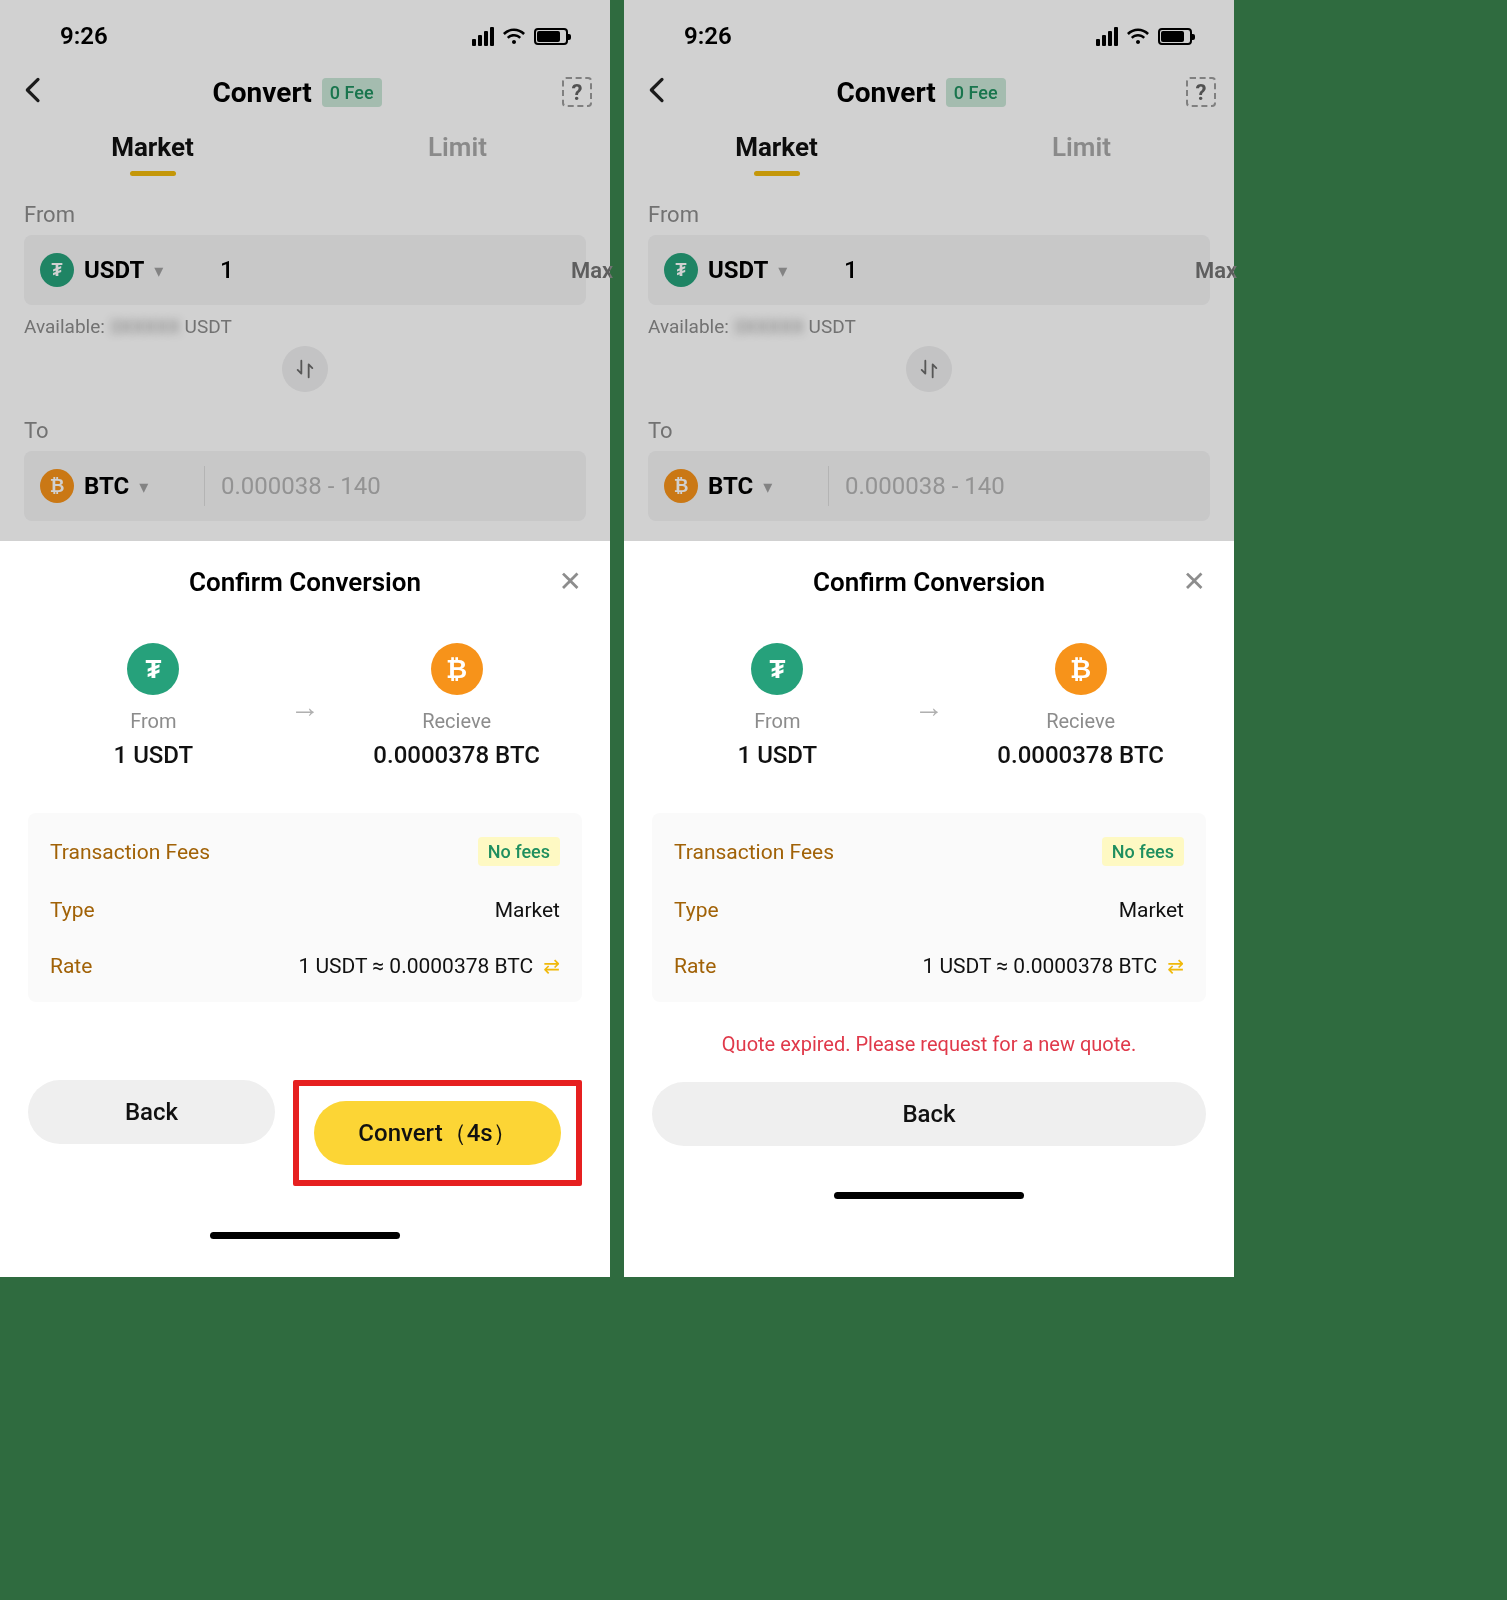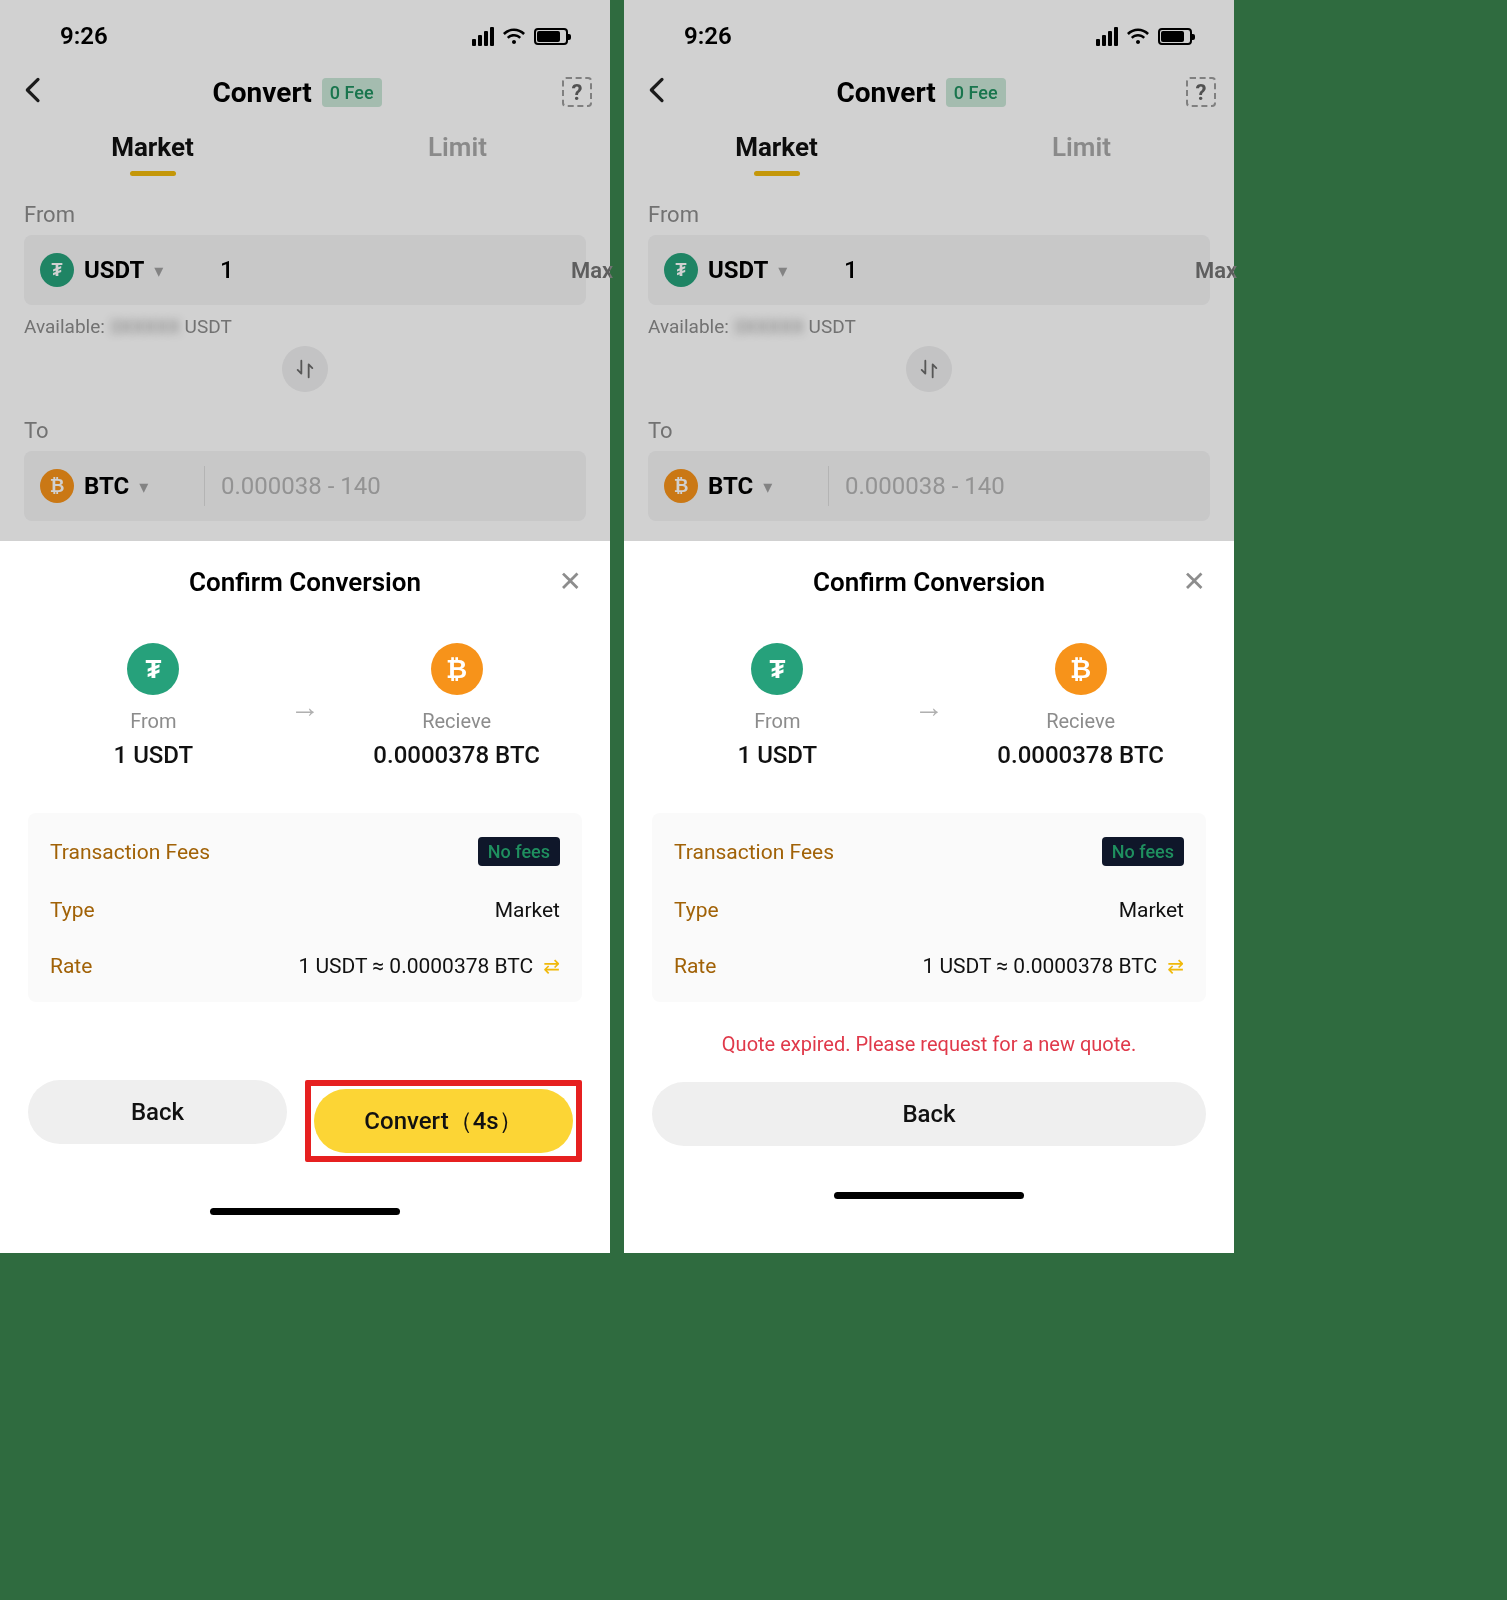--- a/index.html
+++ b/index.html
@@ -50,29 +50,29 @@
   .close-x{ position:absolute; right:28px; top:24px; font-size:28px; color:#8d8d8d; font-weight:300;}
   .conv-row{ display:flex; align-items:center; justify-content:space-around; padding:36px 30px 10px 30px;}
   .conv-side{ display:flex; flex-direction:column; align-items:center; gap:8px; width:220px;}
   .conv-label{ color:#8c8c8c; font-size:20px; margin-top:6px;}
   .conv-value{ font-size:24px; font-weight:500; color:#111;}
   .conv-arrow{ color:#b0b0b0; font-size:30px;}
   .details-box{ margin:34px 28px 8px 28px; background:#fafafa; border-radius:8px; padding:8px 22px;}
   .detail-row{ display:flex; justify-content:space-between; align-items:center; padding:16px 0;}
   .detail-label{ color:#a16207; font-size:21px;}
   .detail-value{ font-size:21px; color:#111;}
-  .nofees-badge{ background:#0f172a; color:#1f8f5f; font-size:18px; font-weight:500; padding:4px 10px; border-radius:4px;}
+  .nofees-badge{ background:#fef9c3; color:#1f8f5f; font-size:18px; font-weight:500; padding:4px 10px; border-radius:4px;}
   .rate-wrap{ display:flex; align-items:center; gap:10px;}
   .refresh-rate-icon{ color:#f0b90b; font-size:20px;}
   .error-text{ text-align:center; color:#e0394a; font-size:20px; padding:22px 0 4px 0;}
   .btn-row{ display:flex; gap:18px; padding:22px 28px 0 28px;}
   .btn{ flex:1; height:64px; border-radius:32px; display:flex; align-items:center; justify-content:center; font-size:24px; font-weight:500;}
   .btn-gray{ background:#efefef; color:#111;}
   .btn-yellow{ background:#fcd535; color:#111;}
-  .hl-box{ border:6px solid #e62020; padding:3px; border-radius:2px;}
+  .hl-box{ border:6px solid #e62020; padding:15px; border-radius:2px;}
   .home-ind{ width:190px; height:7px; background:#000; border-radius:4px; margin:46px auto 10px auto;}
 </style>
 </head>
 <body>
 
 <div class="phone">
   <div class="dimmed">
     <div class="status-bar">
       <span>9:26</span>
       <div class="status-icons">

